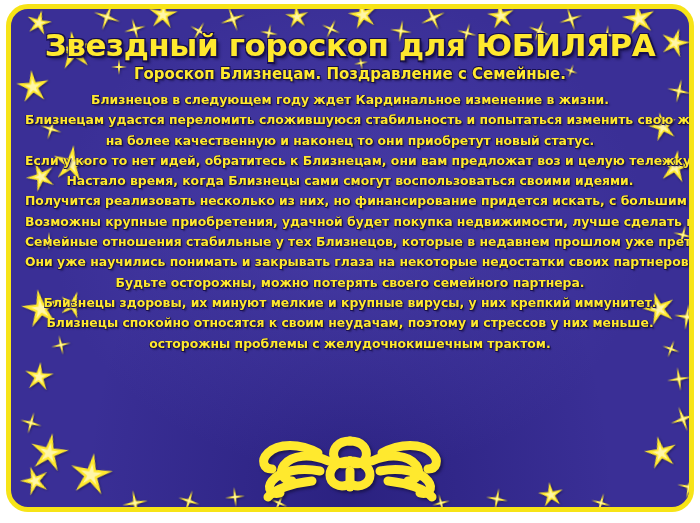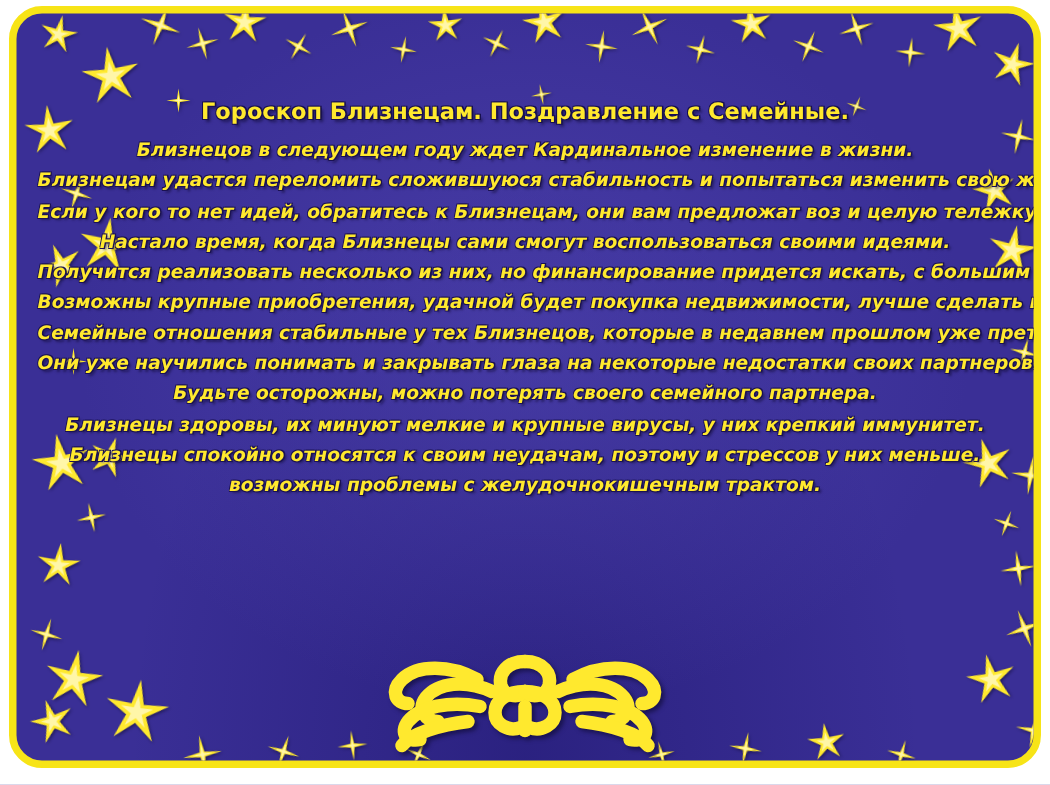--- a/index.html
+++ b/index.html
@@ -102,21 +102,20 @@
       -0.6px 1px 0 #18104f,
       2px 2px 2px rgba(10,6,40,0.5);
     white-space: nowrap;
   }
 
   #body-lines {
     position: absolute;
     left: 14px;
     right: 14px;
     top: 81px;
-    font-style: italic;
   }
   .bline {
     font-family: "DejaVu Sans", sans-serif;
     font-weight: bold;
     font-size: 12.4px;
     line-height: 20.3px;
     color: #ffe92e;
     white-space: nowrap;
     text-shadow:
       0.9px 0.9px 0 #1b1252,
@@ -473,36 +472,38 @@
         <div class="star" style="left: 343px; top: 47px; width: 14px; height: 14px; transform: rotate(-10deg);">
           <svg viewBox="0 0 100 100" width="14" height="14" style="filter: drop-shadow(rgba(10, 6, 40, 0.5) 1.5px 1.5px 1px);">
             <path d="M50.00 0.00L56.36 43.64L100.00 50.00L56.36 56.36L50.00 100.00L43.64 56.36L0.00 50.00L43.64 43.64Z" fill="#ffe92e"></path>
             <path d="M50.00 24.00L53.50 46.50L76.00 50.00L53.50 53.50L50.00 76.00L46.50 53.50L24.00 50.00L46.50 46.50Z" fill="#fff6a8"></path>
           </svg>
         </div>
       </div>
 
     <div id="content">
 
+      <div id="title">Звездный гороскоп для ЮБИЛЯРА</div>
 
       <div id="subtitle">Гороскоп Близнецам.  Поздравление с Семейные.</div>
 
       <div id="body-lines">
           <div class="bline">Близнецов в следующем году ждет Кардинальное  изменение в жизни.</div>
           <div class="bline">Близнецам удастся переломить сложившуюся стабильность и попытаться изменить свою жизнь</div>
+          <div class="bline">на  более качественную и наконец то они приобретут новый статус.</div>
           <div class="bline">Если у кого то нет идей, обратитесь к Близнецам, они вам предложат воз и целую тележку</div>
           <div class="bline">Настало время, когда Близнецы сами смогут воспользоваться своими идеями.</div>
           <div class="bline">Получится реализовать несколько из них, но финансирование придется искать, с большим усердием.</div>
           <div class="bline">Возможны крупные приобретения, удачной будет покупка недвижимости, лучше сделать в летний период .</div>
           <div class="bline">Семейные отношения стабильные у тех Близнецов, которые в недавнем прошлом уже претерпели разлад</div>
           <div class="bline">Они уже научились понимать и закрывать глаза на некоторые недостатки своих партнеров.</div>
           <div class="bline">Будьте осторожны, можно потерять своего семейного партнера.</div>
           <div class="bline">Близнецы здоровы, их минуют мелкие и крупные вирусы, у них крепкий иммунитет.</div>
           <div class="bline">Близнецы  спокойно относятся к своим неудачам, поэтому и стрессов у них меньше.</div>
-          <div class="bline">возможны проблемы с желудочнокишечным трактом.</div>
+          <div class="bline">осторожны проблемы с желудочнокишечным трактом.</div>
         </div>
 
     </div>
 
     <div id="ornament">
       <svg viewBox="0 0 300 70" width="300" height="70" aria-hidden="true">
         <g fill="none" stroke="#ffe92e" stroke-width="9" stroke-linecap="round" style="filter: drop-shadow(2px 2px 1.5px rgba(10,6,40,0.55));">
 
           <path d="M150 10 C138 10 132 18 134 26 C136 33 145 35 150 30"></path>
           <path d="M150 10 C162 10 168 18 166 26 C164 33 155 35 150 30"></path>

